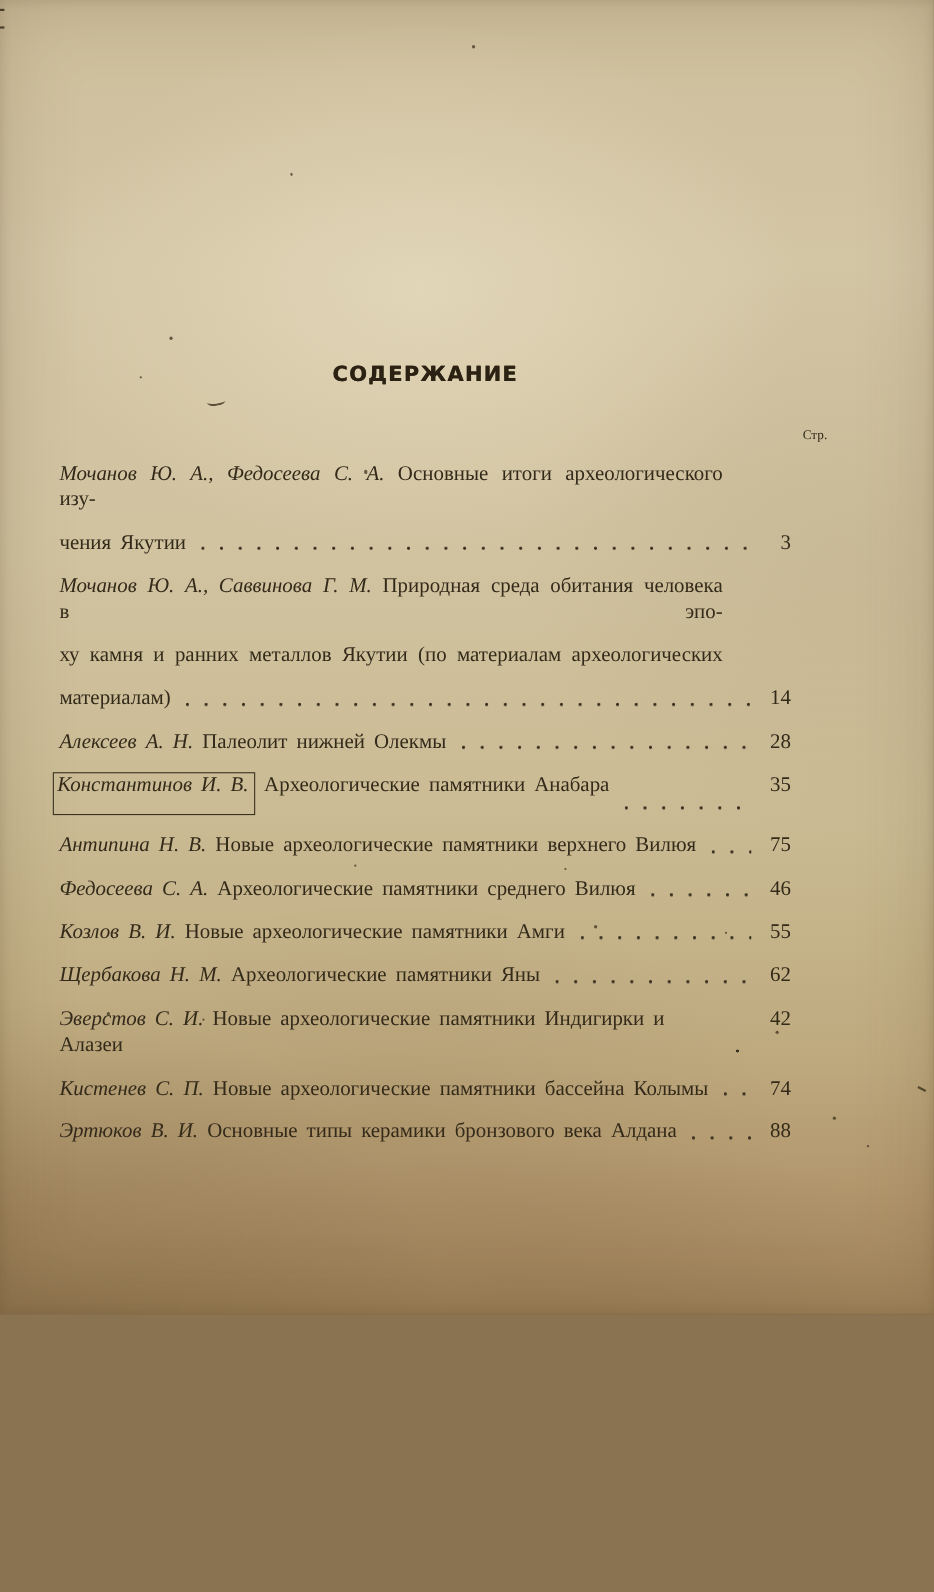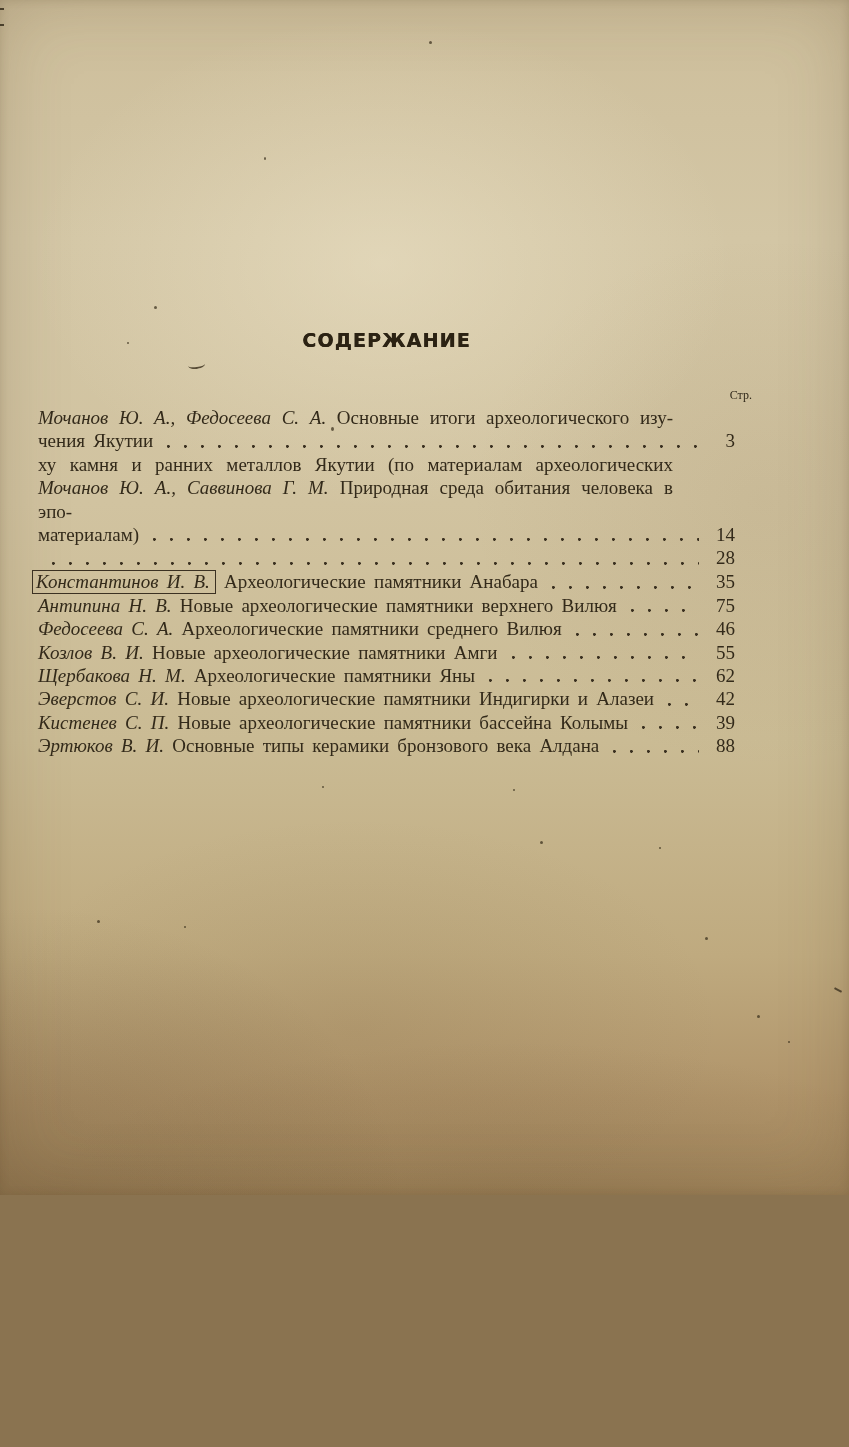--- a/index.html
+++ b/index.html
@@ -21,33 +21,33 @@
   .content{position:absolute;left:38px;top:329px;width:697px;}
   .title{
     font-family:"DejaVu Sans","Liberation Sans",sans-serif;
     font-weight:700;font-size:19px;letter-spacing:1.2px;
     text-align:center;color:#2b2213;margin:0;
     text-shadow:0.4px 0 0 currentColor;
   }
   .str{margin-top:37px;margin-right:-17px;text-align:right;font-size:12px;color:#30281a;}
   .entries{margin-top:3px;font-size:19px;line-height:23.4px;word-spacing:3.5px;}
   .toc-entry{margin:0;}
-  .line{margin:0;}
+  .line{margin:16px;}
   .just{text-align:justify;text-align-last:justify;padding-right:62px;}
   .last{display:flex;align-items:baseline;}
   .last .text{flex:0 1 auto;}
   .leader{
     flex:1 1 auto;min-width:14px;height:3px;
     align-self:flex-end;margin:0 4px 5px 14px;
     background-image:radial-gradient(circle at 1.4px 1.4px,#3a3020 1.15px,rgba(58,48,32,0) 1.7px);
     background-size:17px 3px;background-repeat:repeat-x;
   }
   .pagenum{flex:0 0 auto;width:32px;text-align:right;}
   .author{font-style:italic;}
-  .author.boxed{display:inline-block;border:1.6px solid #3b3122;padding:0 5px 1px 3px;margin-left:-6px;line-height:21px;}
+  .author.boxed{display:inline-block;border:1.6px solid #3b3122;padding:0 5px 16px 3px;margin-left:-6px;line-height:21px;}
   .speck{position:absolute;border-radius:50%;background:#352b18;opacity:.7;}
   .squiggle{position:absolute;width:17px;height:6px;border-bottom:2.2px solid #3a2f1c;border-radius:55%;transform:rotate(-7deg);opacity:.8;}
   .dash{position:absolute;width:8px;height:2.2px;background:#33291a;transform:rotate(28deg);opacity:.75;}
   .edge-tick{position:absolute;width:4px;height:2px;background:#2e2515;opacity:.8;}
 </style>
 </head>
 <body>
 
 <div class="page">
 
@@ -57,30 +57,31 @@
     <div class="entries">
         <div class="toc-entry">
           <div class="line just"><span class="text"><span class="author">Мочанов Ю. А., Федосеева С. А.</span> Основные итоги археологического изу-</span></div>
           <div class="line last">
             <span class="text">чения Якутии</span>
             <span class="leader"></span>
             <span class="pagenum">3</span>
           </div>
         </div>
         <div class="toc-entry">
+          <div class="line just"><span class="text"><span class="author">Мочанов Ю. А., Саввинова Г. М.</span> Природная среда обитания человека в эпо-</span></div>
           <div class="line just"><span class="text">ху камня и ранних металлов Якутии (по материалам археологических</span></div>
-          <div class="line just"><span class="text"><span class="author">Мочанов Ю. А., Саввинова Г. М.</span> Природная среда обитания человека в эпо-</span></div>
           <div class="line last">
             <span class="text">материалам)</span>
             <span class="leader"></span>
             <span class="pagenum">14</span>
           </div>
         </div>
         <div class="toc-entry">
           <div class="line last">
+            <span class="text"><span class="author">Алексеев А. Н.</span> Палеолит нижней Олекмы</span>
             <span class="leader"></span>
             <span class="pagenum">28</span>
           </div>
         </div>
         <div class="toc-entry">
           <div class="line last">
             <span class="text"><span class="author boxed">Константинов И. В.</span> Археологические памятники Анабара</span>
             <span class="leader"></span>
             <span class="pagenum">35</span>
           </div>
@@ -117,21 +118,21 @@
           <div class="line last">
             <span class="text"><span class="author">Эверстов С. И.</span> Новые археологические памятники Индигирки и Алазеи</span>
             <span class="leader"></span>
             <span class="pagenum">42</span>
           </div>
         </div>
         <div class="toc-entry">
           <div class="line last">
             <span class="text"><span class="author">Кистенев С. П.</span> Новые археологические памятники бассейна Колымы</span>
             <span class="leader"></span>
-            <span class="pagenum">39</span>
+            <span class="pagenum">74</span>
           </div>
         </div>
         <div class="toc-entry">
           <div class="line last">
             <span class="text"><span class="author">Эртюков В. И.</span> Основные типы керамики бронзового века Алдана</span>
             <span class="leader"></span>
             <span class="pagenum">88</span>
           </div>
         </div>
       </div>

